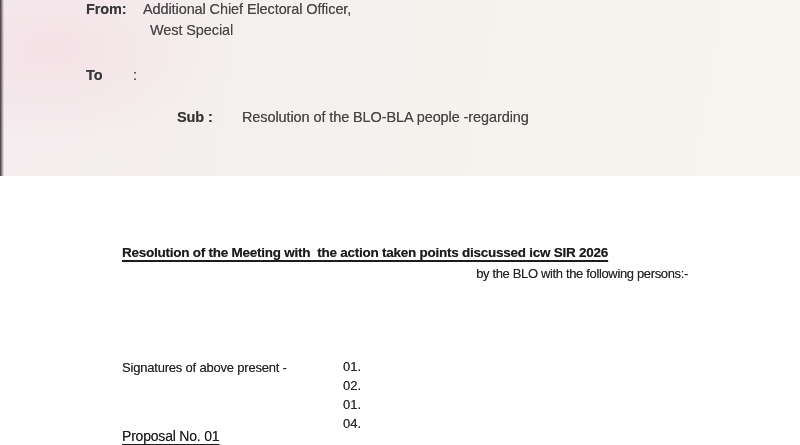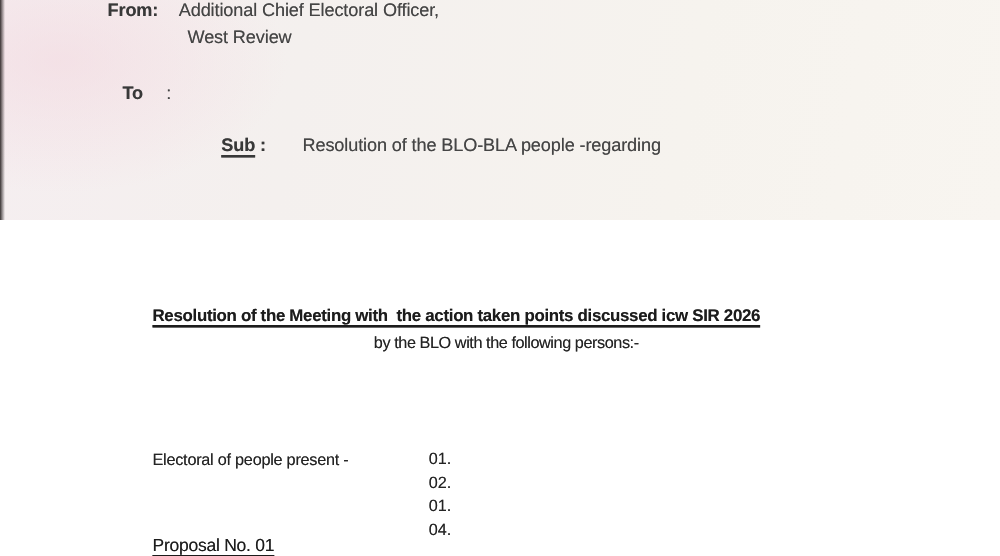--- a/index.html
+++ b/index.html
@@ -16,25 +16,25 @@
       linear-gradient(100deg,#f5eef0 0%,#f4f0ee 30%,#f6f3ee 68%,#f8f5f0 100%);
   }
   .scan-left-edge{
     position:absolute;left:0;top:0;width:4px;height:223px;
     background:linear-gradient(90deg, rgba(30,24,24,.88) 0, rgba(30,24,24,.45) 45%, rgba(30,24,24,0) 100%);
   }
   .scan-top *{color:#454545;}
   .letter-line{position:absolute;font-size:14.5px;letter-spacing:-0.1px;white-space:nowrap;
     text-shadow:0 0 .5px rgba(70,70,70,.65);}
   .bold{font-weight:bold;color:#383838;}
-  .u{text-decoration:underline;text-decoration-thickness:1.6px;text-underline-offset:2.5px;}
+  .u{text-decoration-thickness:1.6px;text-underline-offset:2.5px;}
   .from-label{left:86px;top:1px;}
   .from-value{left:143px;top:1px;text-align:right;}
   .from-value2{left:150px;top:22px;}
-  .to-label{left:98px;top:67px;}
+  .to-label{left:86px;top:67px;}
   .to-colon{left:133px;top:67px;}
   .to-value{left:150px;top:67px;}
   .sub-label{left:177px;top:109px;}
   .sub-colon{left:208px;top:109px;}
   .sub-value{left:242px;top:109px;}
   .salutation{left:90px;top:177px;}
   .clipped-line{
     left:140px;top:206px;height:17px;overflow:hidden;
     color:#6f6f6f;opacity:.75;filter:blur(.4px);
     -webkit-mask-image:linear-gradient(180deg,#000 0,#000 9px,transparent 16px);
@@ -55,21 +55,21 @@
     white-space:pre-wrap;text-shadow:0 0 .3px rgba(0,0,0,.55);
   }
   .para{position:absolute;left:122px;top:41px;width:566px;}
   .jline{
     font-size:13px;letter-spacing:-0.35px;line-height:19px;height:19px;
     text-align:justify;text-align-last:justify;white-space:normal;
     text-shadow:0 0 .3px rgba(0,0,0,.5);
   }
   .lline{
     font-size:13px;letter-spacing:-0.35px;line-height:19px;height:19px;
-    text-align:center;text-shadow:0 0 .3px rgba(0,0,0,.5);
+    text-align:right;text-shadow:0 0 .3px rgba(0,0,0,.5);
   }
   .sig-label{
     position:absolute;left:122px;top:137px;font-size:13px;letter-spacing:-0.2px;
     text-shadow:0 0 .3px rgba(0,0,0,.5);
   }
   .sig-nums{
     position:absolute;left:343px;top:134px;font-size:13px;line-height:19px;
     text-shadow:0 0 .3px rgba(0,0,0,.5);
   }
   .proposal{
@@ -81,41 +81,41 @@
 </head>
 <body>
 
 <div class="stage">
 
   <section class="scan-top">
     <div class="scan-left-edge"></div>
 
     <span class="letter-line bold from-label">From:</span>
     <span class="letter-line from-value">Additional Chief Electoral Officer,</span>
-    <span class="letter-line from-value2">West Review</span>
+    <span class="letter-line from-value2">West Special</span>
 
     <span class="letter-line bold to-label">To</span>
     <span class="letter-line to-colon">:</span>
 
     <span class="letter-line bold u sub-label">Sub</span>
     <span class="letter-line bold sub-colon">:</span>
     <span class="letter-line sub-value">Resolution of the BLO-BLA people -regarding</span>
 
     <span class="letter-line salutation">Madam / Sir,</span>
 
   </section>
 
   <section class="sheet">
     <div class="res-heading">Resolution of the Meeting with  the action taken points discussed icw SIR 2026</div>
 
     <div class="para">
       <div class="lline">by the BLO with the following persons:-</div>
     </div>
 
-    <div class="sig-label">Electoral of people present -</div>
+    <div class="sig-label">Signatures of above present -</div>
     <div class="sig-nums">
       <div>01.</div>
       <div>02.</div>
       <div>01.</div>
       <div>04.</div>
     </div>
 
     <div class="proposal">Proposal No. 01</div>
   </section>
 

